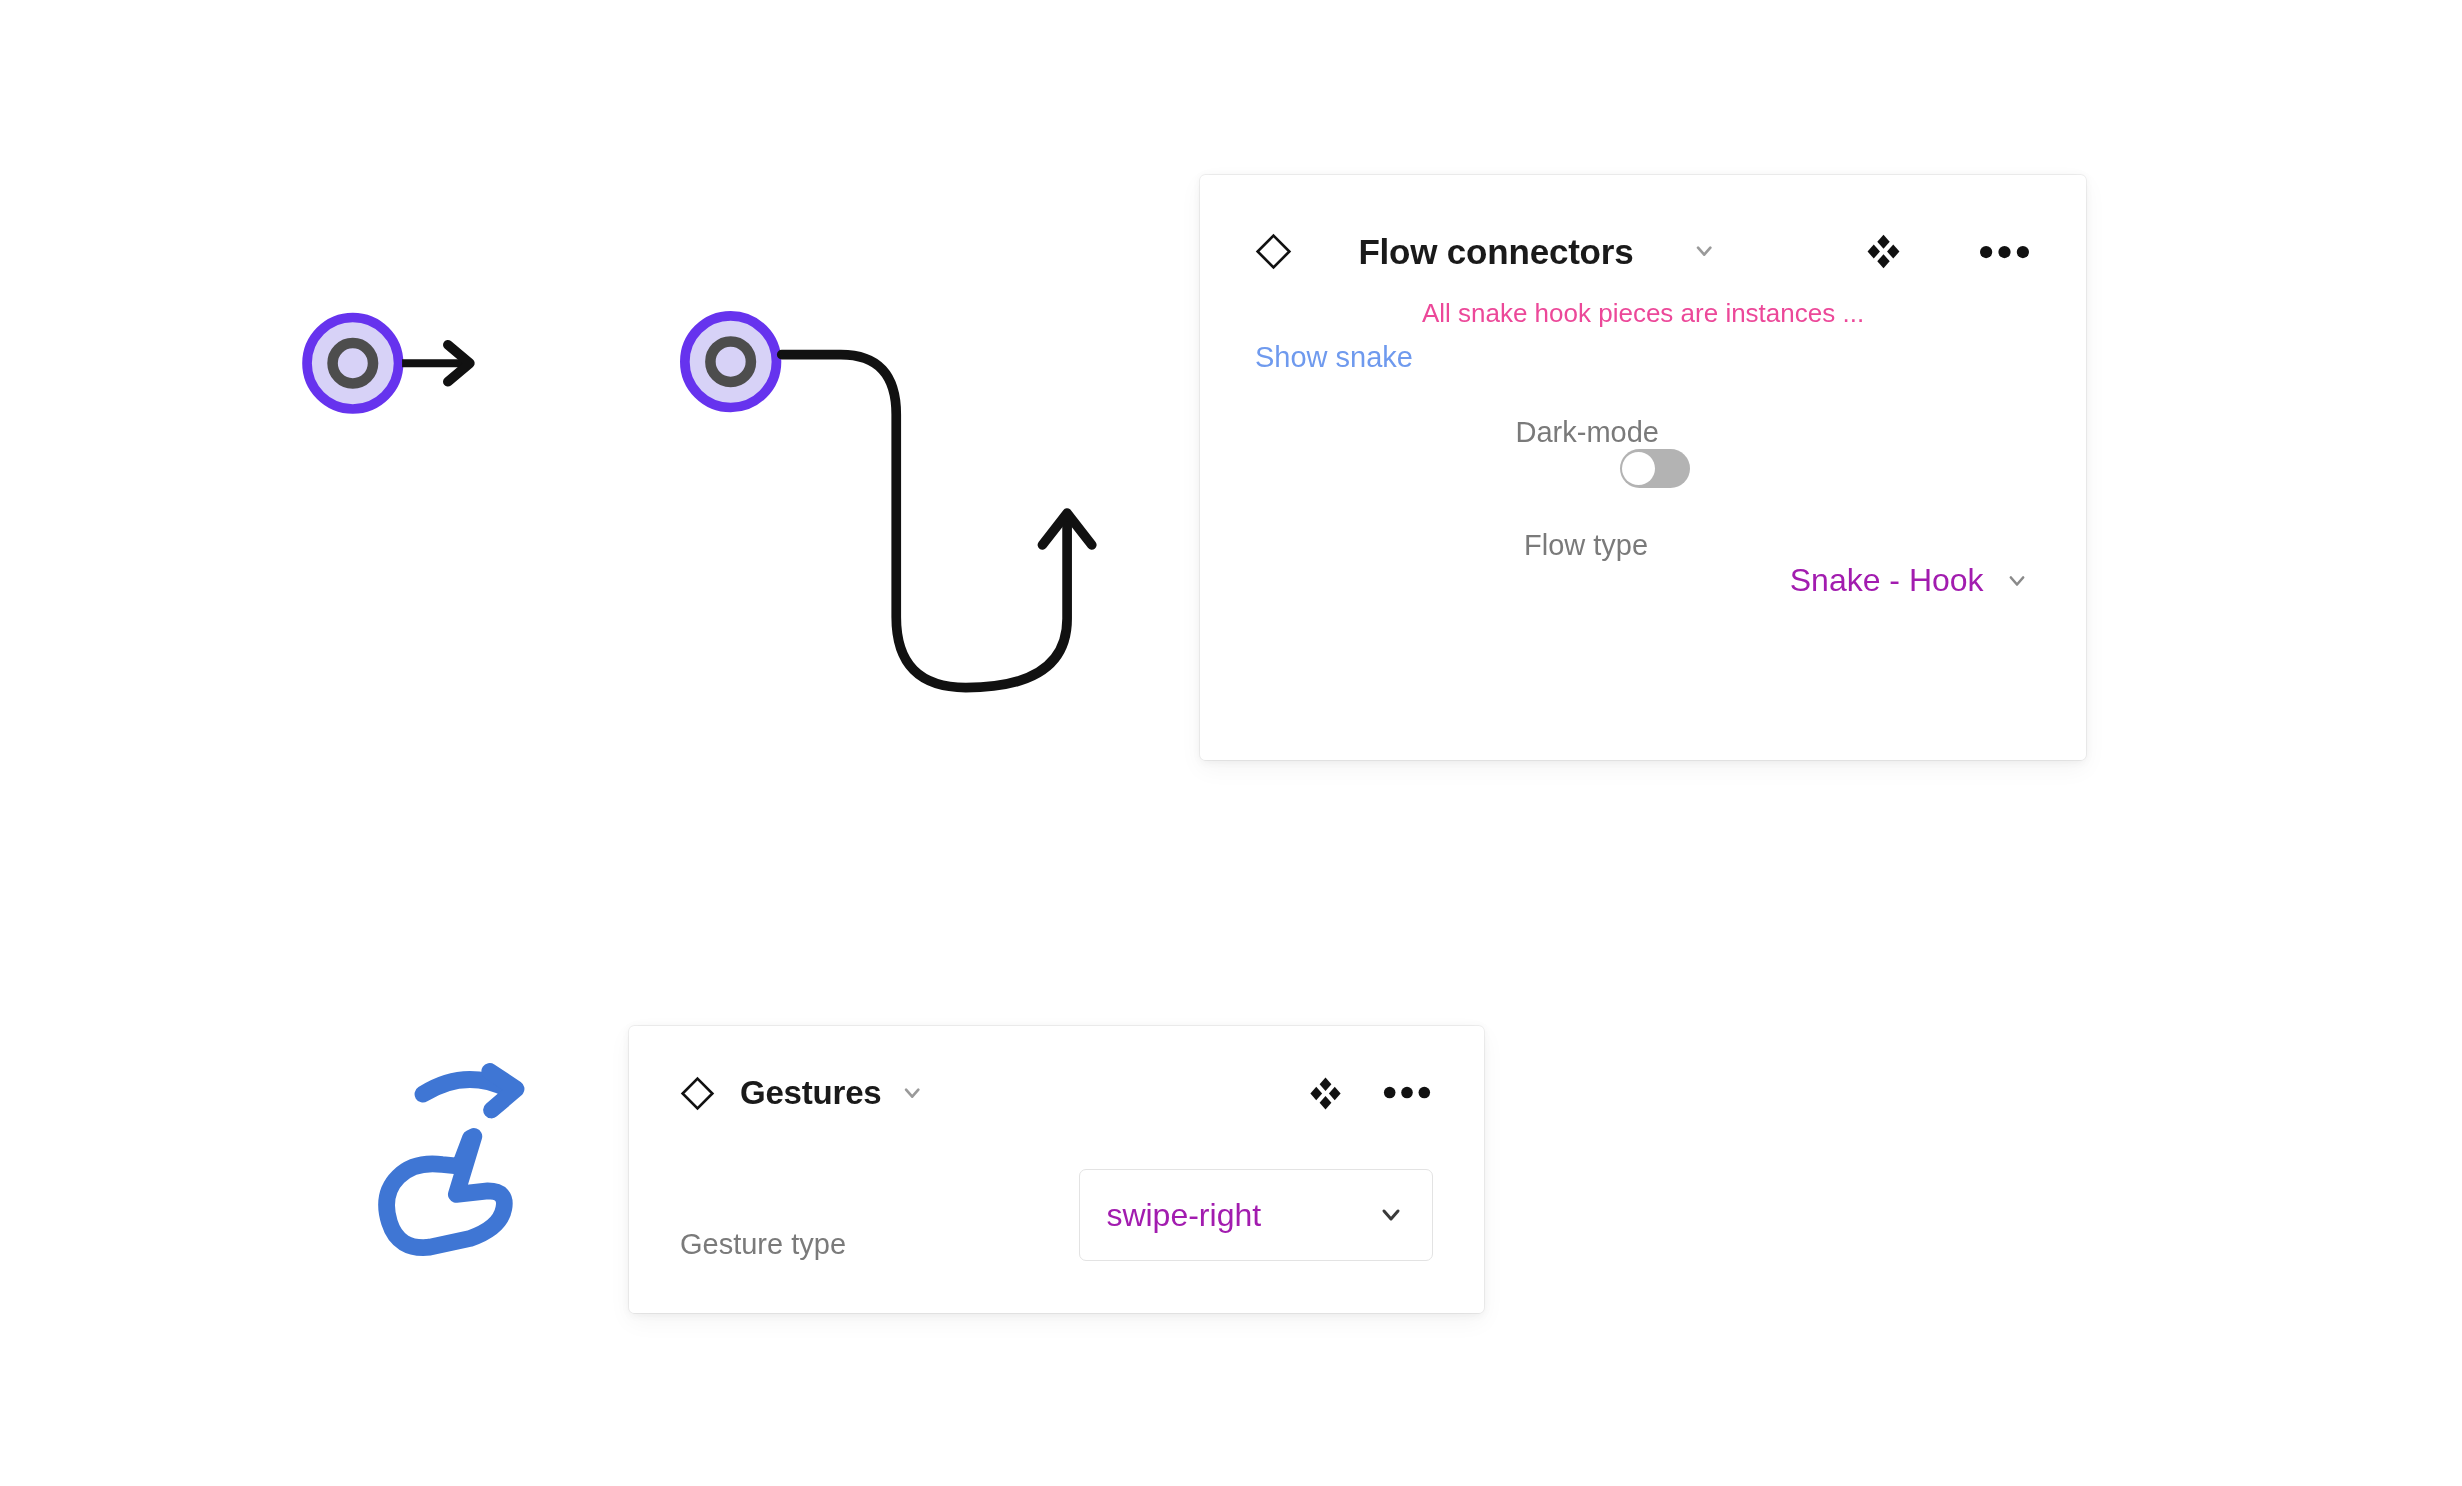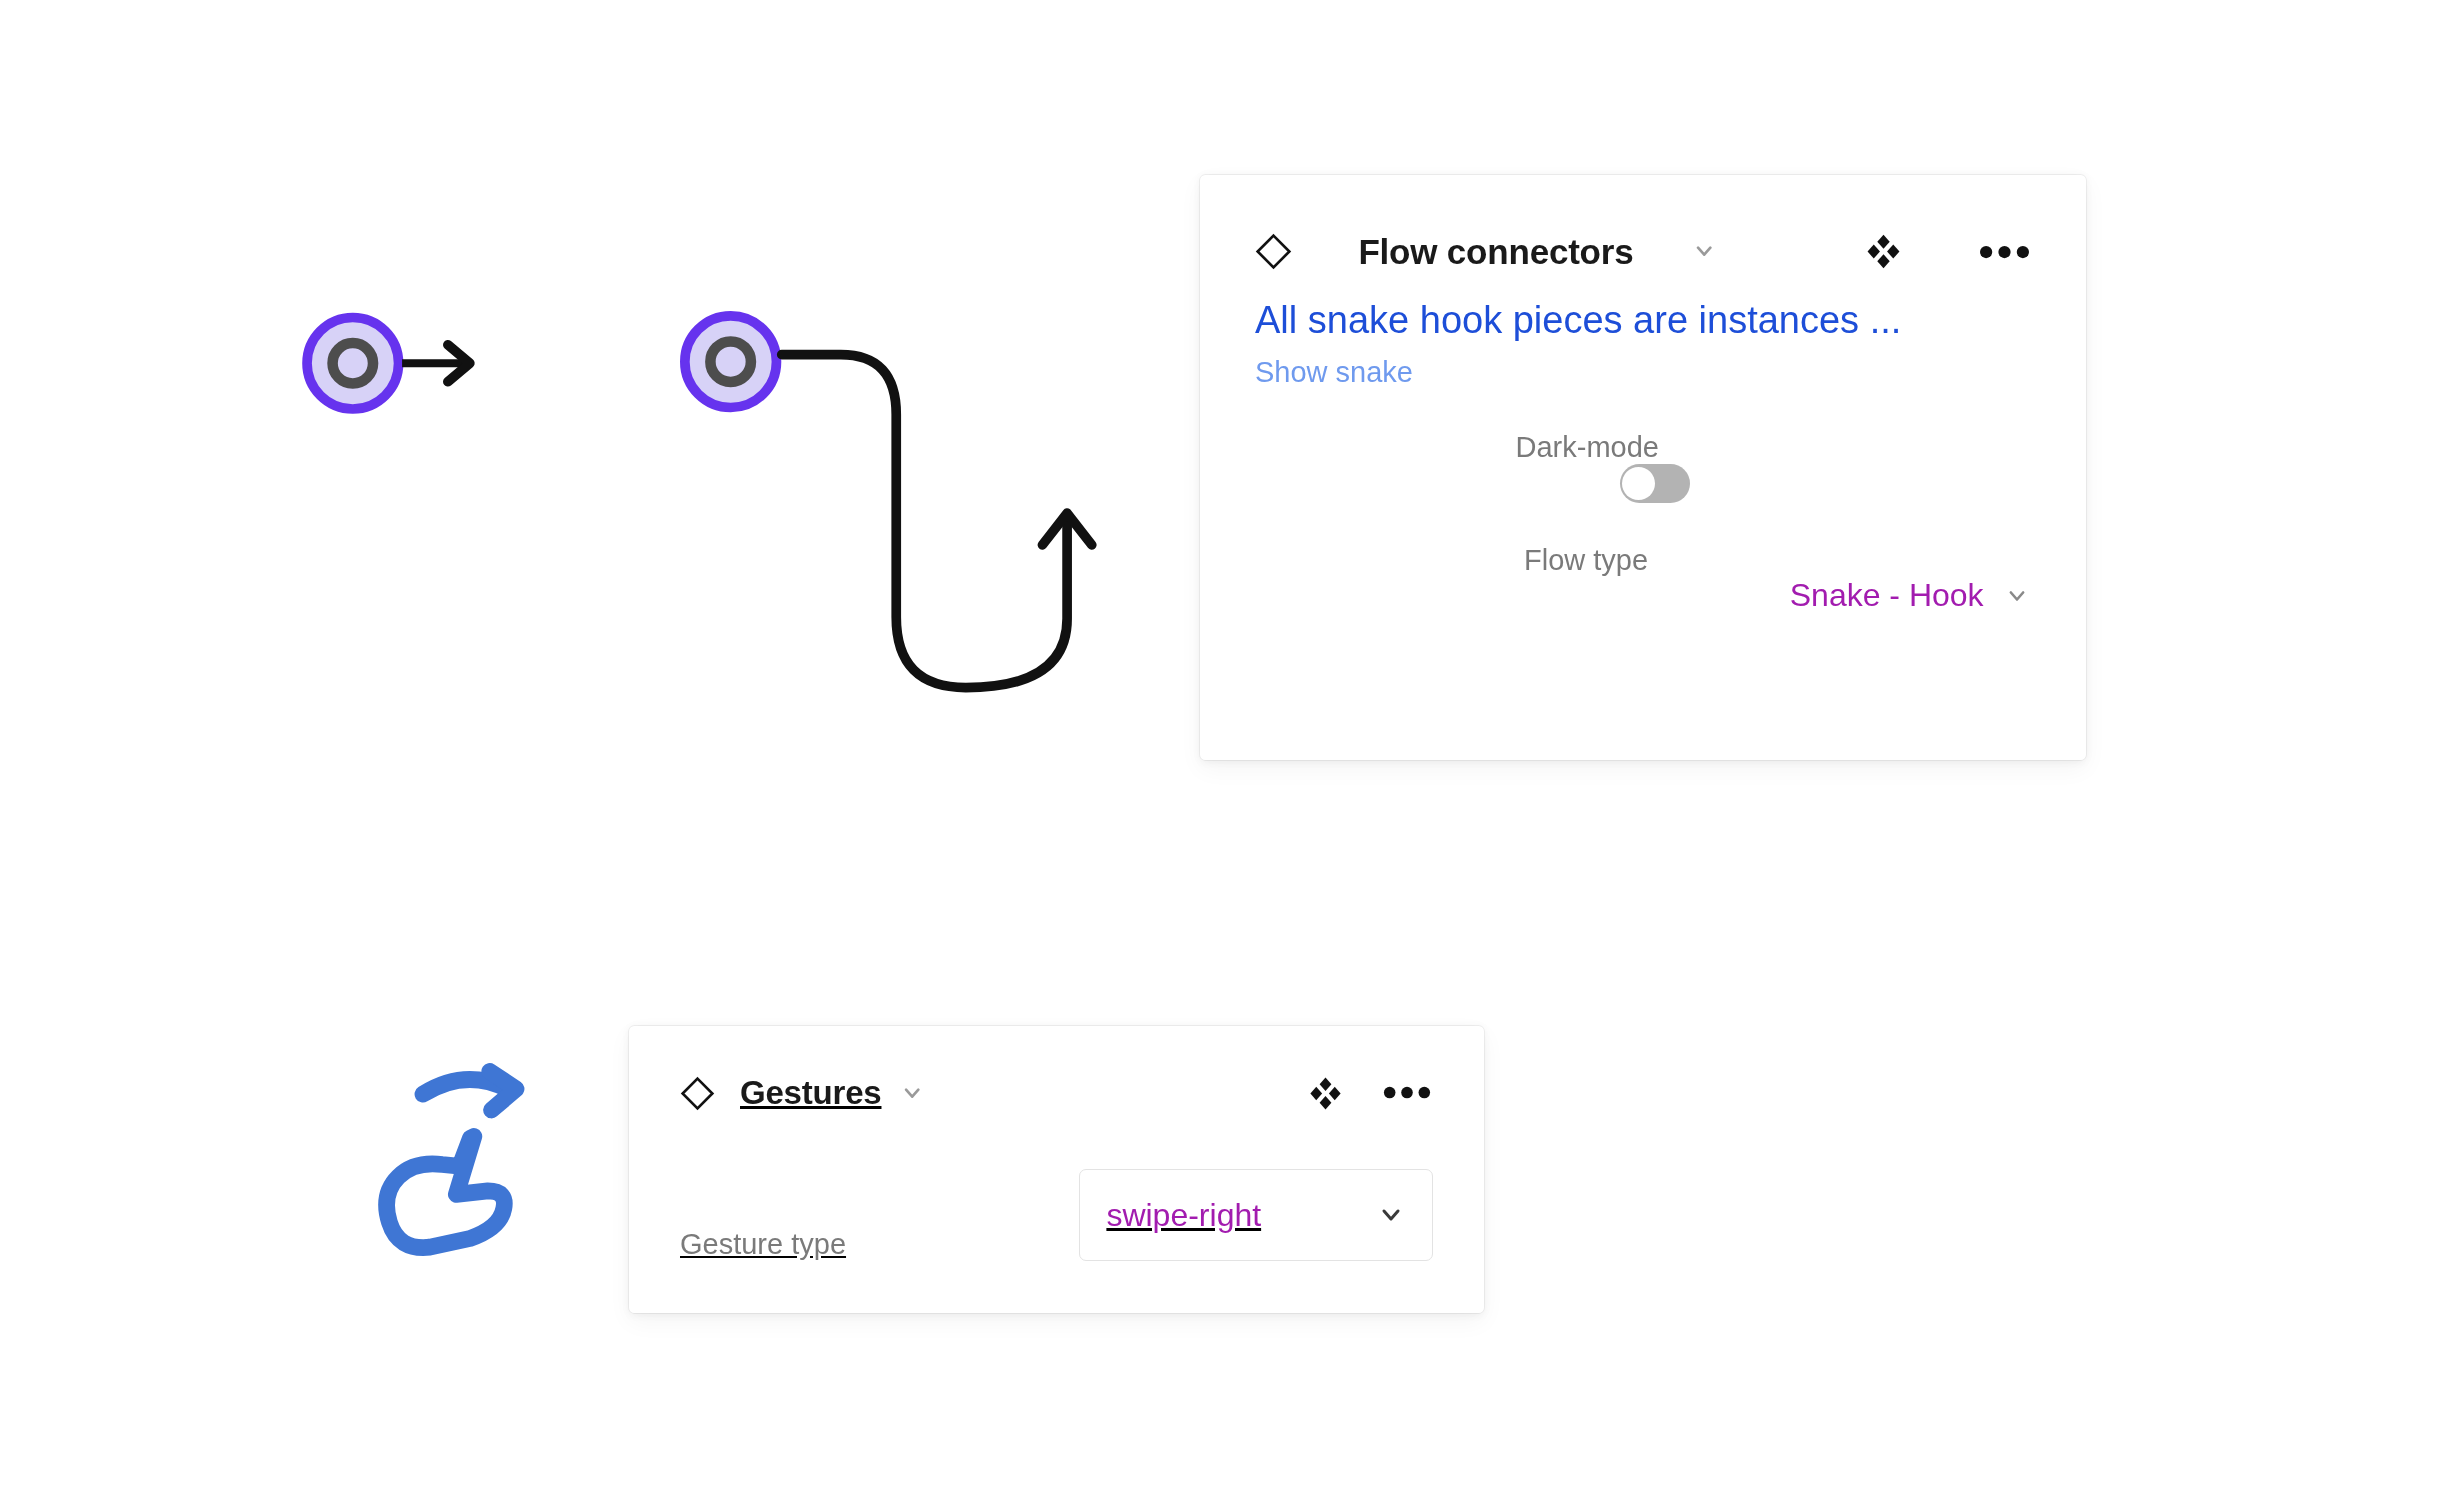--- a/index.html
+++ b/index.html
@@ -58,21 +58,20 @@
     left: 1200px;
     top: 175px;
     width: 886px;
     height: 585px;
   }
   #panel-gestures {
     left: 629px;
     top: 1026px;
     width: 855px;
     height: 287px;
-    text-decoration: underline;
   }
 
   .panel-header {
     display: flex;
     align-items: center;
     box-sizing: border-box;
   }
   #panel-flow-connectors .panel-header {
     padding: 49px 55px 0 55px;
     height: 104px;
@@ -120,24 +119,25 @@
   }
   .swap-icon-btn { width: 46px; height: 46px; }
   .more-icon-btn { width: 53px; height: 46px; margin-left: 32px; }
 
   
   .desc-block {
     padding: 0 55px;
     margin-top: 17.6px;
   }
   .desc-text {
-    font-size: 38px;
-    color: #1d4ed8;
+    font-size: 26px;
+    color: #ec4899;
     line-height: 1.25;
     white-space: nowrap;
+    text-align: center;
   }
   .show-more {
     display: inline-block;
     margin-top: 12.3px;
     font-size: 29px;
     color: #6f9aee;
     cursor: pointer;
   }
 
   .prop-row {

